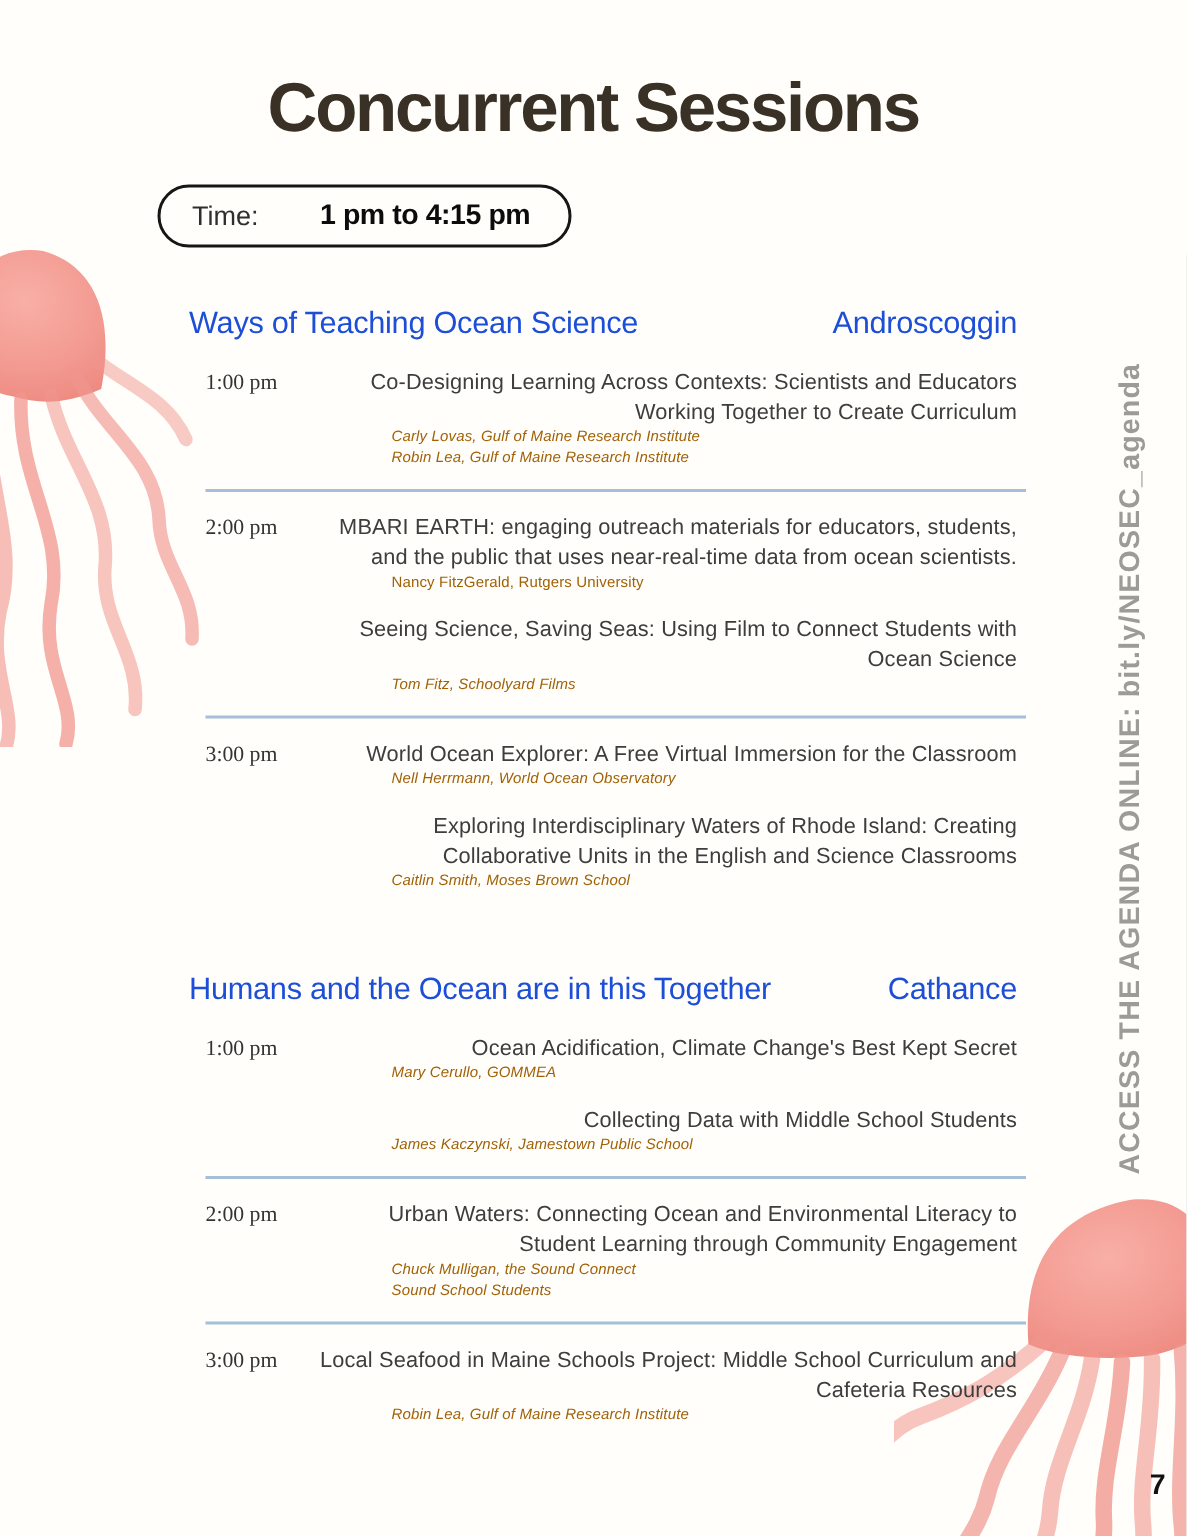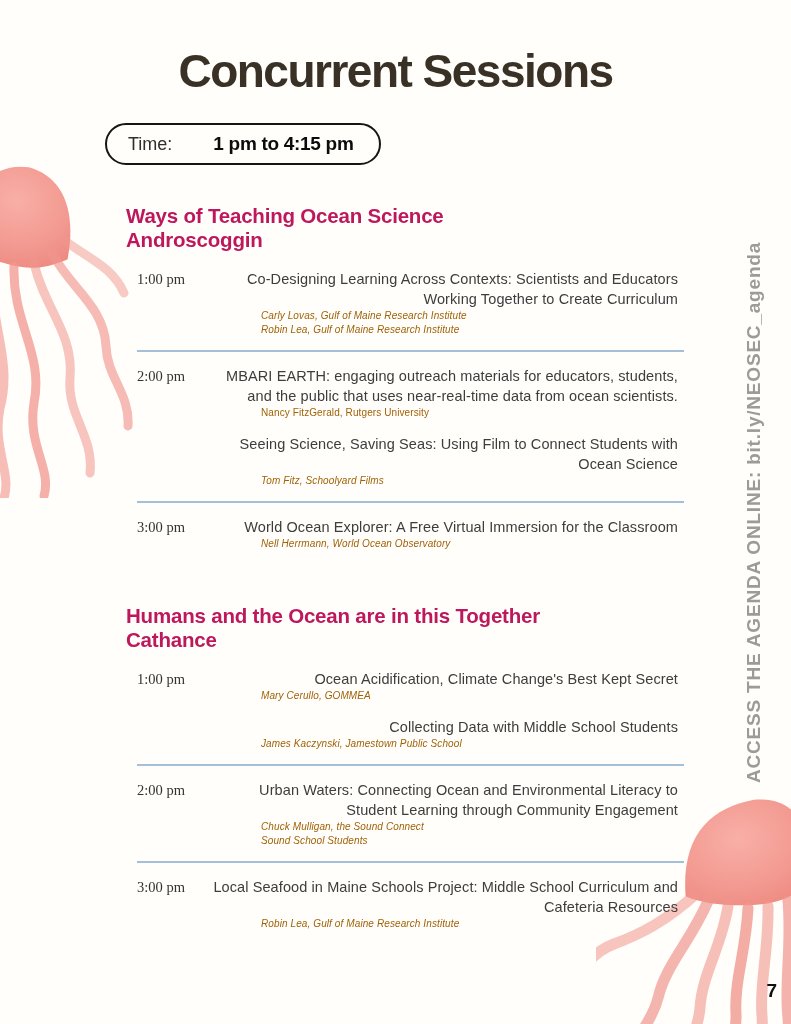--- a/index.html
+++ b/index.html
@@ -42,24 +42,23 @@
   .pill .val{font-size:19px;font-weight:bold;color:#0c0c0c;letter-spacing:-0.3px;}
   .pill.date .val{margin-left:28px;}
   .pill.time .val{margin-left:41px;}
   
   .content{margin-left:126px;width:552px;position:relative;z-index:2;}
   .session-header{
     display:flex;
     justify-content:space-between;
     align-items:baseline;
     font-size:20.5px;
-    font-weight:bold;
-    color:#be185d;
+    font-weight:normal;
+    color:#1d4ed8;
     letter-spacing:-0.2px;
-    flex-direction:column;
   }
   .session-1 .session-header{margin-top:39px;}
   .session-2 .session-header{margin-top:53px;}
   .slots{margin-top:17px;}
   .slot{display:flex;padding-left:11px;}
   .slot-time{
     width:50px;flex-shrink:0;
     margin-right:26px;
     font-size:14.5px;color:#333;
     line-height:1.38;
@@ -196,20 +195,24 @@
 
         <hr class="divider">
 
         <div class="slot">
           <div class="slot-time">3:00 pm</div>
           <div class="talks">
             <div class="talk">
               <div class="talk-title">World Ocean Explorer: A Free Virtual Immersion for the Classroom</div>
               <div class="presenter">Nell Herrmann, World Ocean Observatory</div>
             </div>
+            <div class="talk">
+              <div class="talk-title">Exploring Interdisciplinary Waters of Rhode Island: Creating Collaborative Units in the English and Science Classrooms</div>
+              <div class="presenter">Caitlin Smith, Moses Brown School</div>
+            </div>
           </div>
         </div>
 
       </div>
     </section>
 
     <section class="session session-2">
       <div class="session-header">
         <span>Humans and the Ocean are in this Together</span>
         <span>Cathance</span>

